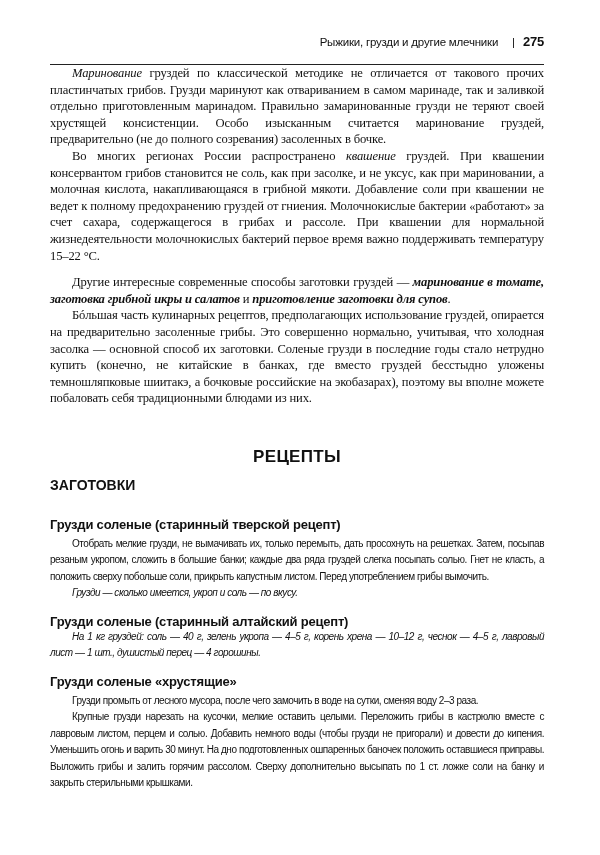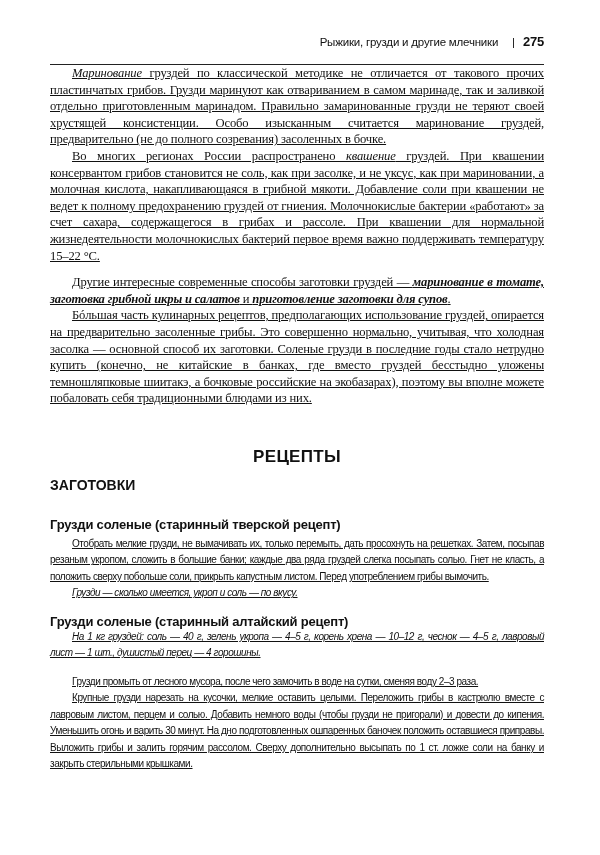--- a/index.html
+++ b/index.html
@@ -9,21 +9,21 @@
       display: flex; justify-content: flex-end; align-items: baseline;
       font-family: "Liberation Sans", sans-serif; font-size: 11.5px;
       border-bottom: 1.3px solid #222; padding-bottom: 15px; letter-spacing: -0.2px;
     }
     .running-head .sep { margin: 0 8px 0 14px; font-weight: normal; }
     .running-head .num { font-weight: bold; font-size: 13px; }
     .body-text {
       font-family: "Liberation Serif", serif; font-size: 12.6px; line-height: 16.6px;
       text-align: justify; margin: 0; letter-spacing: -0.15px;
     }
-    .indent { text-indent: 22px; text-decoration: underline; }
+    .indent { text-indent: 22px; }
     .first { margin-top: 5px; }
     .gap { margin-top: 10px; }
     .it { font-style: italic; }
     .bi { font-style: italic; font-weight: bold; }
     .section-title {
       font-family: "Liberation Sans", sans-serif; font-weight: bold; font-size: 17px;
       text-align: center; margin: 40px 0 0 0; letter-spacing: 0.3px;
     }
     .subsection-title {
       font-family: "Liberation Sans", sans-serif; font-weight: bold; font-size: 14px;
@@ -71,18 +71,19 @@
     <p class="recipe-text indent rt-gap">Отобрать мелкие грузди, не вымачивать их, только перемыть, дать просохнуть на решетках. Затем, посыпав резаным укропом, сложить в большие банки; каждые два ряда груздей слегка посыпать солью. Гнет не класть, а положить сверху побольше соли, прикрыть капустным листом. Перед употреблением грибы вымочить.</p>
     <p class="recipe-text indent recipe-ing">Грузди — сколько имеется, укроп и соль — по вкусу.</p>
   </div>
 
   <div class="recipe r2">
     <h4 class="recipe-title">Грузди соленые (старинный алтайский рецепт)</h4>
     <p class="recipe-text indent recipe-ing">На 1 кг груздей: соль — 40 г, зелень укропа — 4–5 г, корень хрена — 10–12 г, чеснок — 4–5 г, лавровый лист — 1 шт., душистый перец — 4 горошины.</p>
   </div>
 
   <div class="recipe r3">
+    <h4 class="recipe-title">Грузди соленые «хрустящие»</h4>
     <p class="recipe-text indent rt-gap">Грузди промыть от лесного мусора, после чего замочить в воде на сутки, сменяя воду 2–3 раза.</p>
     <p class="recipe-text indent">Крупные грузди нарезать на кусочки, мелкие оставить целыми. Переложить грибы в кастрюлю вместе с лавровым листом, перцем и солью. Добавить немного воды (чтобы грузди не пригорали) и довести до кипения. Уменьшить огонь и варить 30 минут. На дно подготовленных ошпаренных баночек положить оставшиеся приправы. Выложить грибы и залить горячим рассолом. Сверху дополнительно высыпать по 1 ст. ложке соли на банку и закрыть стерильными крышками.</p>
 
   </div>
 
 </div>
 
 </body></html>

